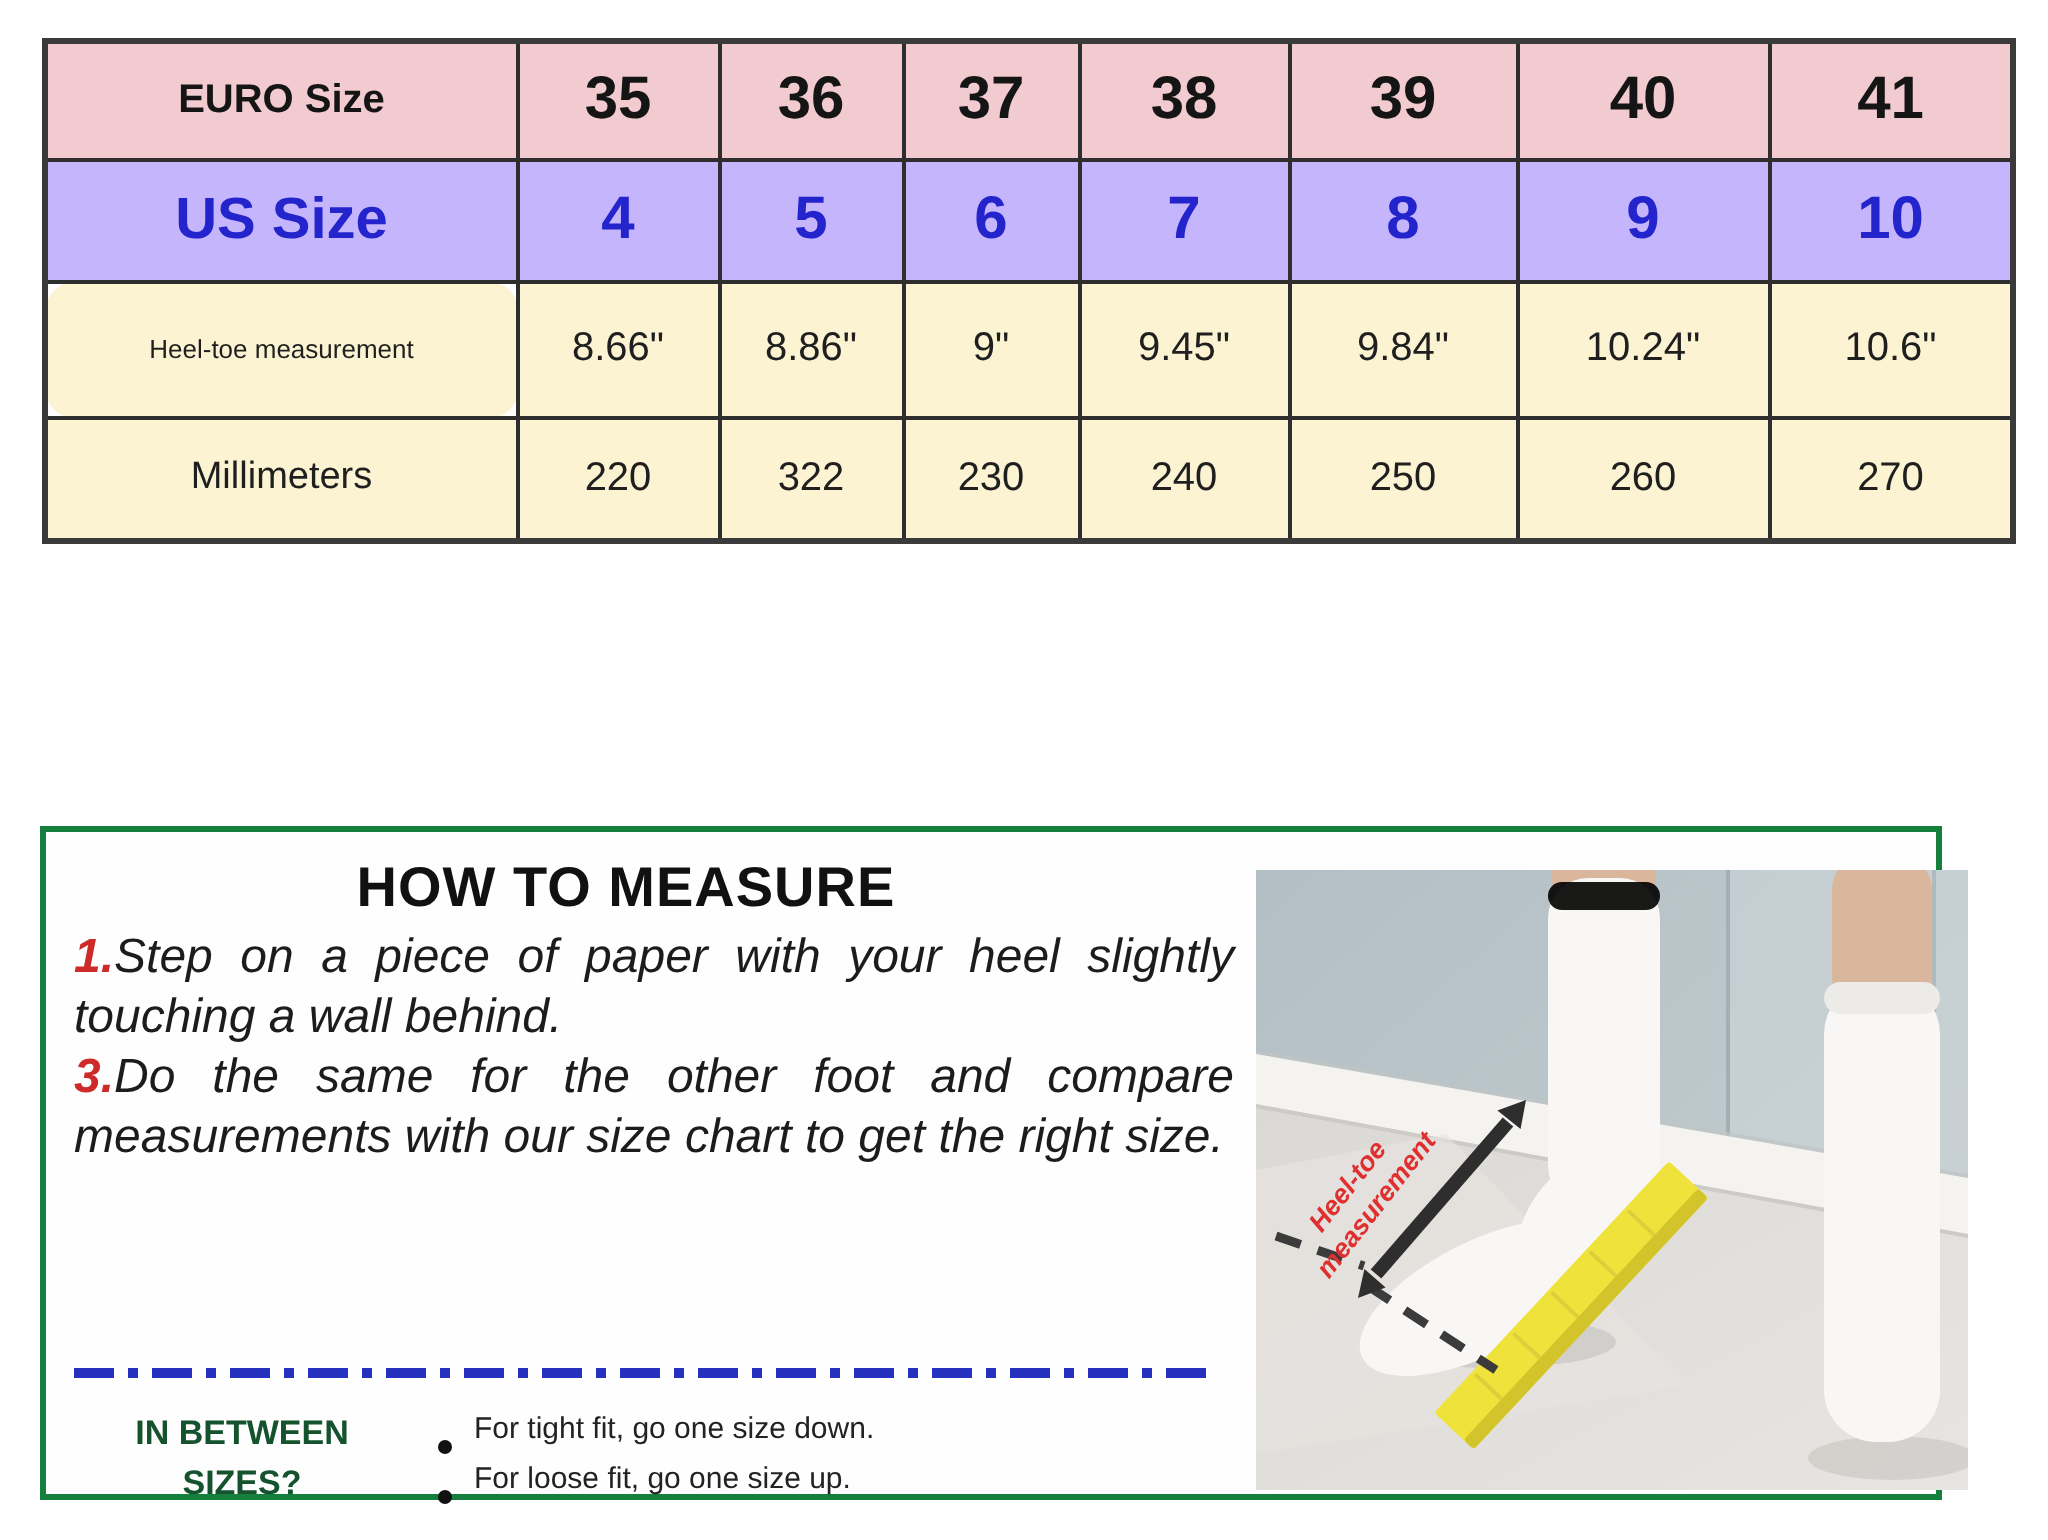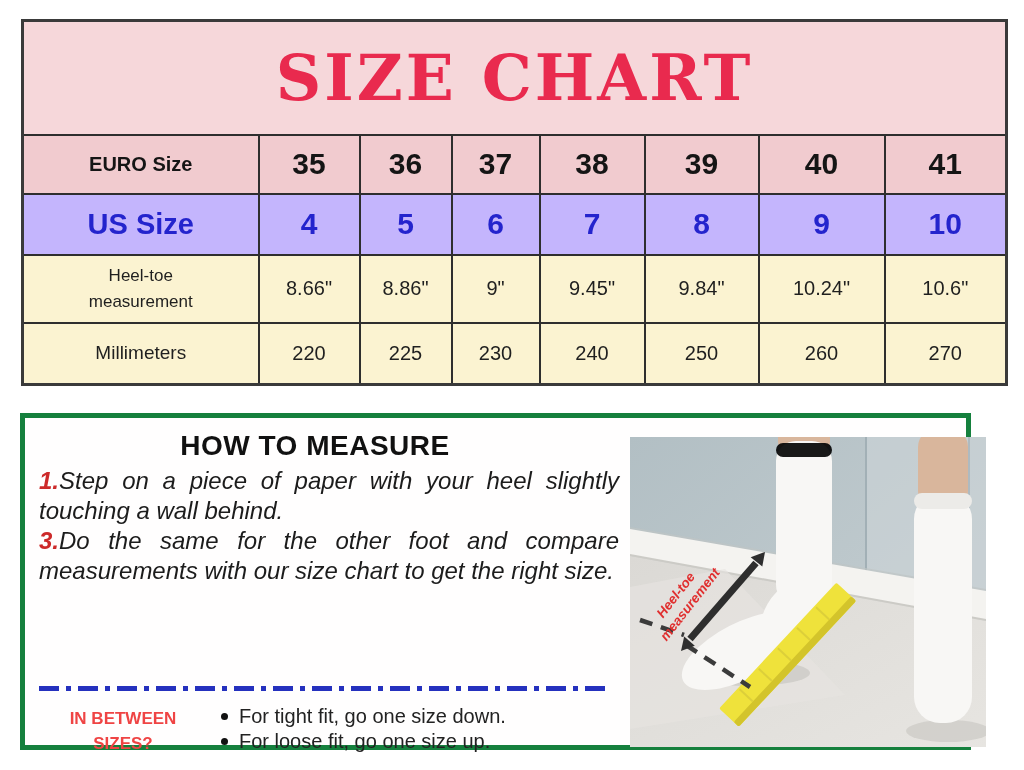--- a/index.html
+++ b/index.html
@@ -9,37 +9,37 @@
   .chart-area { position:absolute; left:21px; top:19px; width:984px; }
   table.size-table { width:100%; border-collapse:collapse; table-layout:fixed; border:3px solid #3a3a3a; }
   table.size-table td { border:2px solid #2e2e2e; text-align:center; vertical-align:middle; }
   td.title-cell { height:114px; background:#f6d7da; }
   .big-title { font-family:"DejaVu Serif", serif; font-weight:bold; font-size:63px; letter-spacing:3px; color:#e92a4e; }
   tr.r-euro td { height:59px; background:#f1cbcf; font-weight:bold; font-size:30px; color:#151515; }
   tr.r-euro td.lbl { font-size:20px; }
   tr.r-us td { height:61px; background:#c4b5fd; font-weight:bold; font-size:30px; color:#2424cd; }
   tr.r-us td.lbl { font-size:29px; }
   tr.r-heel td { height:68px; background:#fbf3d1; font-size:20px; color:#1f1f1f; }
-  tr.r-heel td.lbl { font-size:17px; }
+  tr.r-heel td.lbl { font-size:13px;border-radius:14px; }
   tr.r-mm td { height:62px; background:#fbf3d1; font-size:20px; color:#1f1f1f;margin-top:41px; }
   tr.r-mm td.lbl { font-size:19px; }
   .wraplabel { display:inline-block; max-width:150px; line-height:26px; }
 
   
-  .measure-box { position:absolute; left:20px; top:413px; width:951px; height:337px; background:#fffefe; border:5px solid #15803d; }
+  .measure-box { position:absolute; left:20px; top:413px; width:951px; height:337px; background:#fffefe; border:3px solid #15803d; }
   .m-title { position:absolute; left:10px; top:12px; width:560px; text-align:center; font-size:28px; font-weight:bold; color:#111; letter-spacing:0.5px; }
   .steps { position:absolute; left:14px; top:48px; width:580px; font-style:italic; font-size:24px; line-height:30px; color:#1c1c1c; text-align:justify; }
   .steps p { margin:0; }
   .stepnum { color:#cd2a2a; font-weight:bold; }
   .dash-divider { position:absolute; left:14px; top:268px; width:572px; height:5px;
     background:repeating-linear-gradient(90deg,#2531be 0 20px,transparent 20px 27px,#2531be 27px 32px,transparent 32px 39px); }
   .between-row { position:absolute; left:14px; top:282px; display:flex; align-items:flex-start; }
-  .between-label { width:168px; text-align:center; font-weight:bold; font-size:17px; line-height:25px; color:#ef4444; padding-top:6px; }
+  .between-label { width:168px; text-align:center; font-weight:bold; font-size:17px; line-height:25px; color:#14532d; padding-top:6px; }
   .bullet-list { margin-left:14px; padding-top:4px; }
-  .bullet-row { display:flex; align-items:center; font-size:20px; line-height:25px; color:#222; }
+  .bullet-row { display:flex; align-items:flex-end; font-size:15px; line-height:25px; color:#222; }
   .bullet-dot { width:7px; height:7px; border-radius:50%; background:#111; margin-right:11px; flex:0 0 auto; }
 
   
   .photo-wrap { position:absolute; left:605px; top:19px; width:356px; height:310px; overflow:hidden; }
   .photo-wrap svg { display:block; width:100%; height:100%; }
   .photo-red-label { fill:#e02f2f; font-family:"Liberation Sans", sans-serif; font-style:italic; font-weight:bold; font-size:13.5px; }
 </style>
 </head>
 <body>
 
@@ -49,25 +49,20 @@
       <col style="width:236px">
         <col style="width:101px">
         <col style="width:92px">
         <col style="width:88px">
       <col style="width:105px">
         <col style="width:114px">
         <col style="width:126px">
         <col style="width:122px">
     </colgroup>
     <tbody>
-        <tr>
-      <td colspan="8" class="title-cell">
-        <span class="big-title">SIZE CHART</span>
-      </td>
-    </tr>
     <tr class="r-euro">
       <td class="lbl">EURO Size</td>
       <td>35</td>
       <td>36</td>
       <td>37</td>
       <td>38</td>
       <td>39</td>
       <td>40</td>
       <td>41</td>
     </tr>
@@ -87,21 +82,21 @@
       <td>8.86"</td>
       <td>9"</td>
       <td>9.45"</td>
       <td>9.84"</td>
       <td>10.24"</td>
       <td>10.6"</td>
     </tr>
     <tr class="r-mm">
       <td class="lbl">Millimeters</td>
       <td>220</td>
-      <td>225</td>
+      <td>322</td>
       <td>230</td>
       <td>240</td>
       <td>250</td>
       <td>260</td>
       <td>270</td>
     </tr>
   </tbody>
     </table>
 </div>
 

